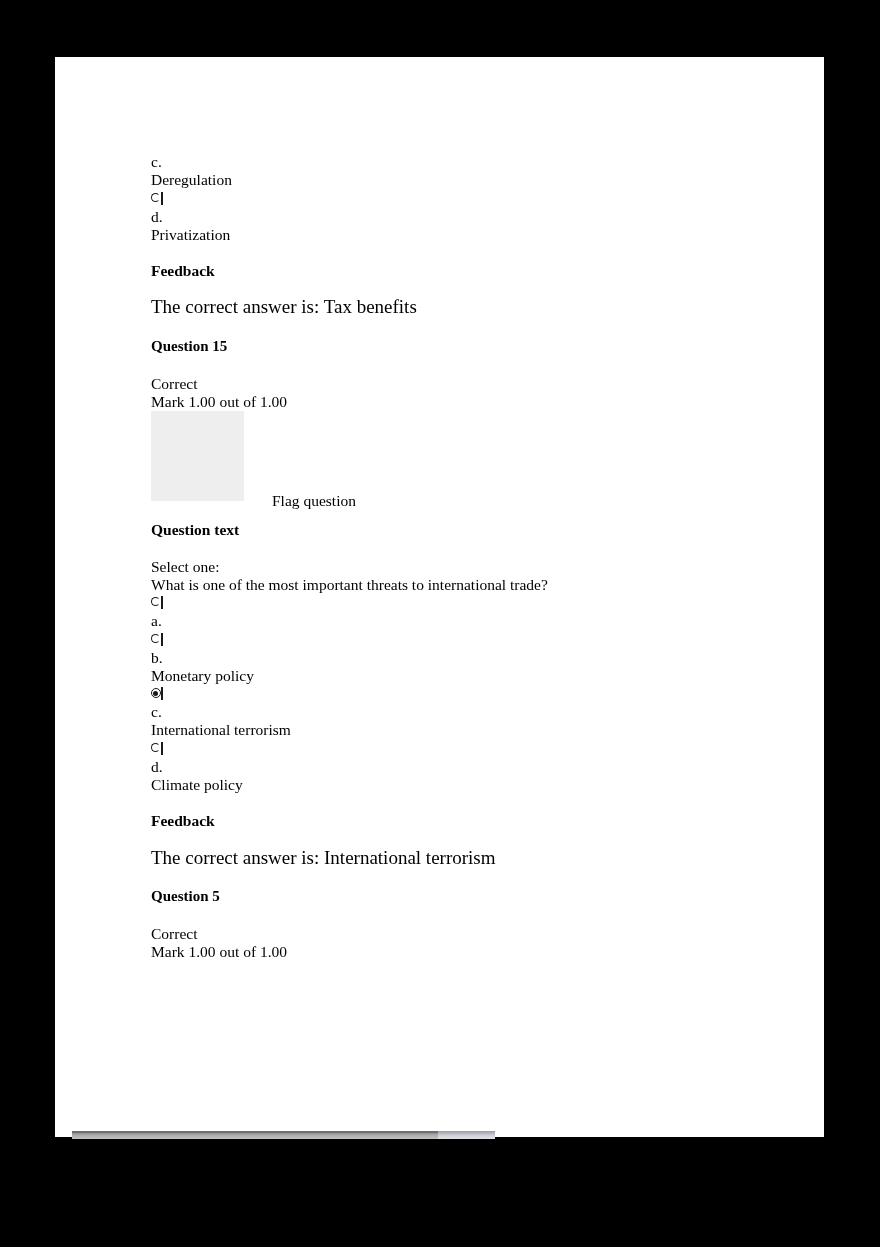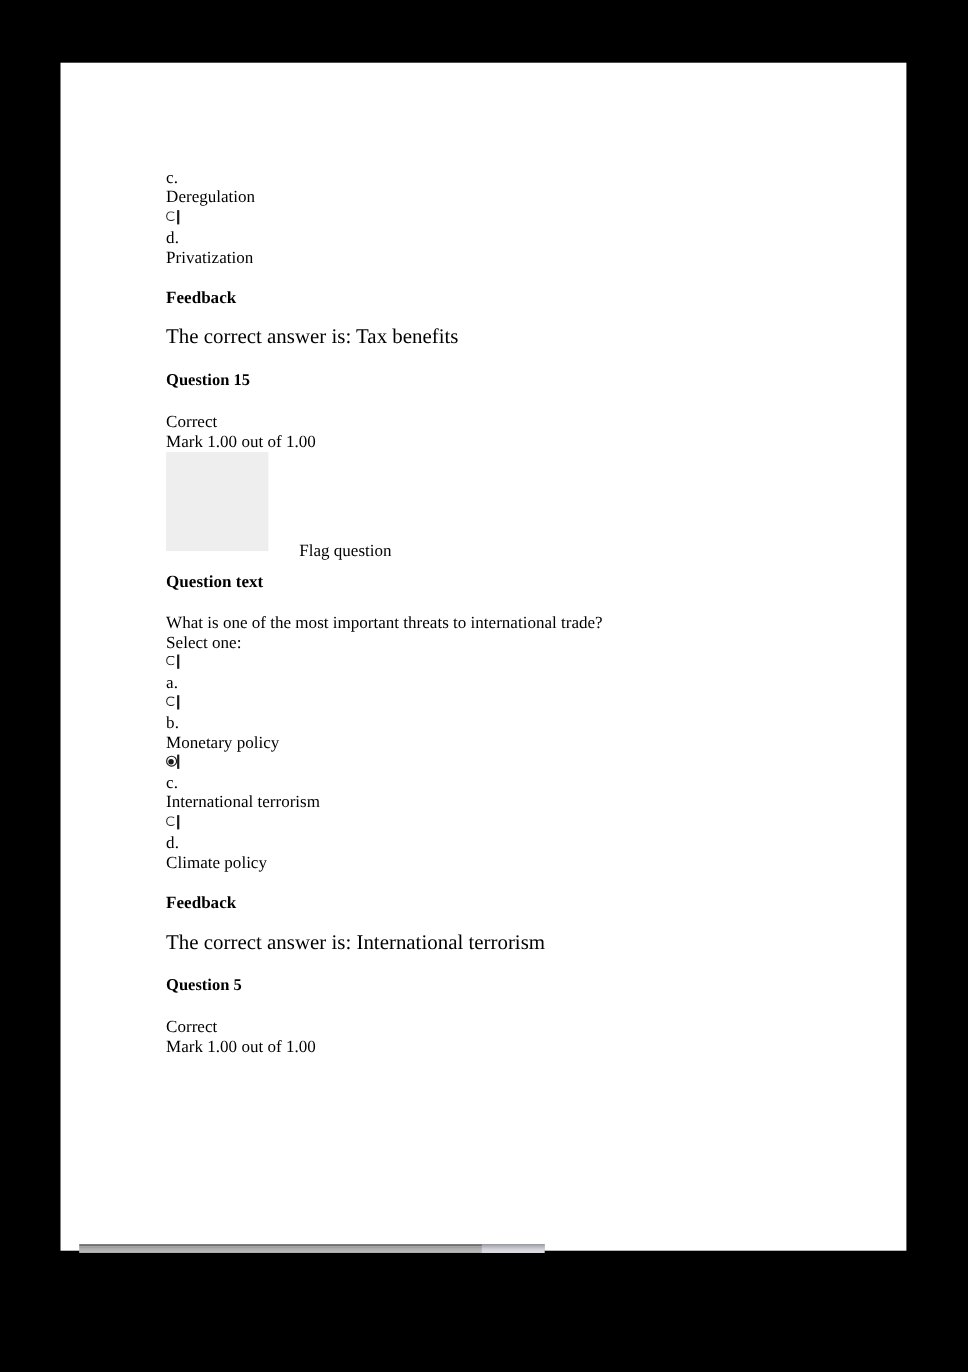--- a/index.html
+++ b/index.html
@@ -206,22 +206,22 @@
       <div class="flag-placeholder"></div>
       <div class="flag-label">Flag question</div>
     </div>
 
     <div class="gap-md"></div>
 
     <div class="subhead">Question text</div>
 
     <div class="gap-md"></div>
 
+    <div class="line">Select one:</div>
     <div class="line">What is one of the most important threats to international trade?</div>
-    <div class="line">Select one:</div>
 
     <div class="radio-row">
       <span class="radio">
         <span class="ring"></span><span class="bar"></span>
       </span>
     </div>
     <div class="line">a.</div>
 
     <div class="radio-row">
       <span class="radio">

